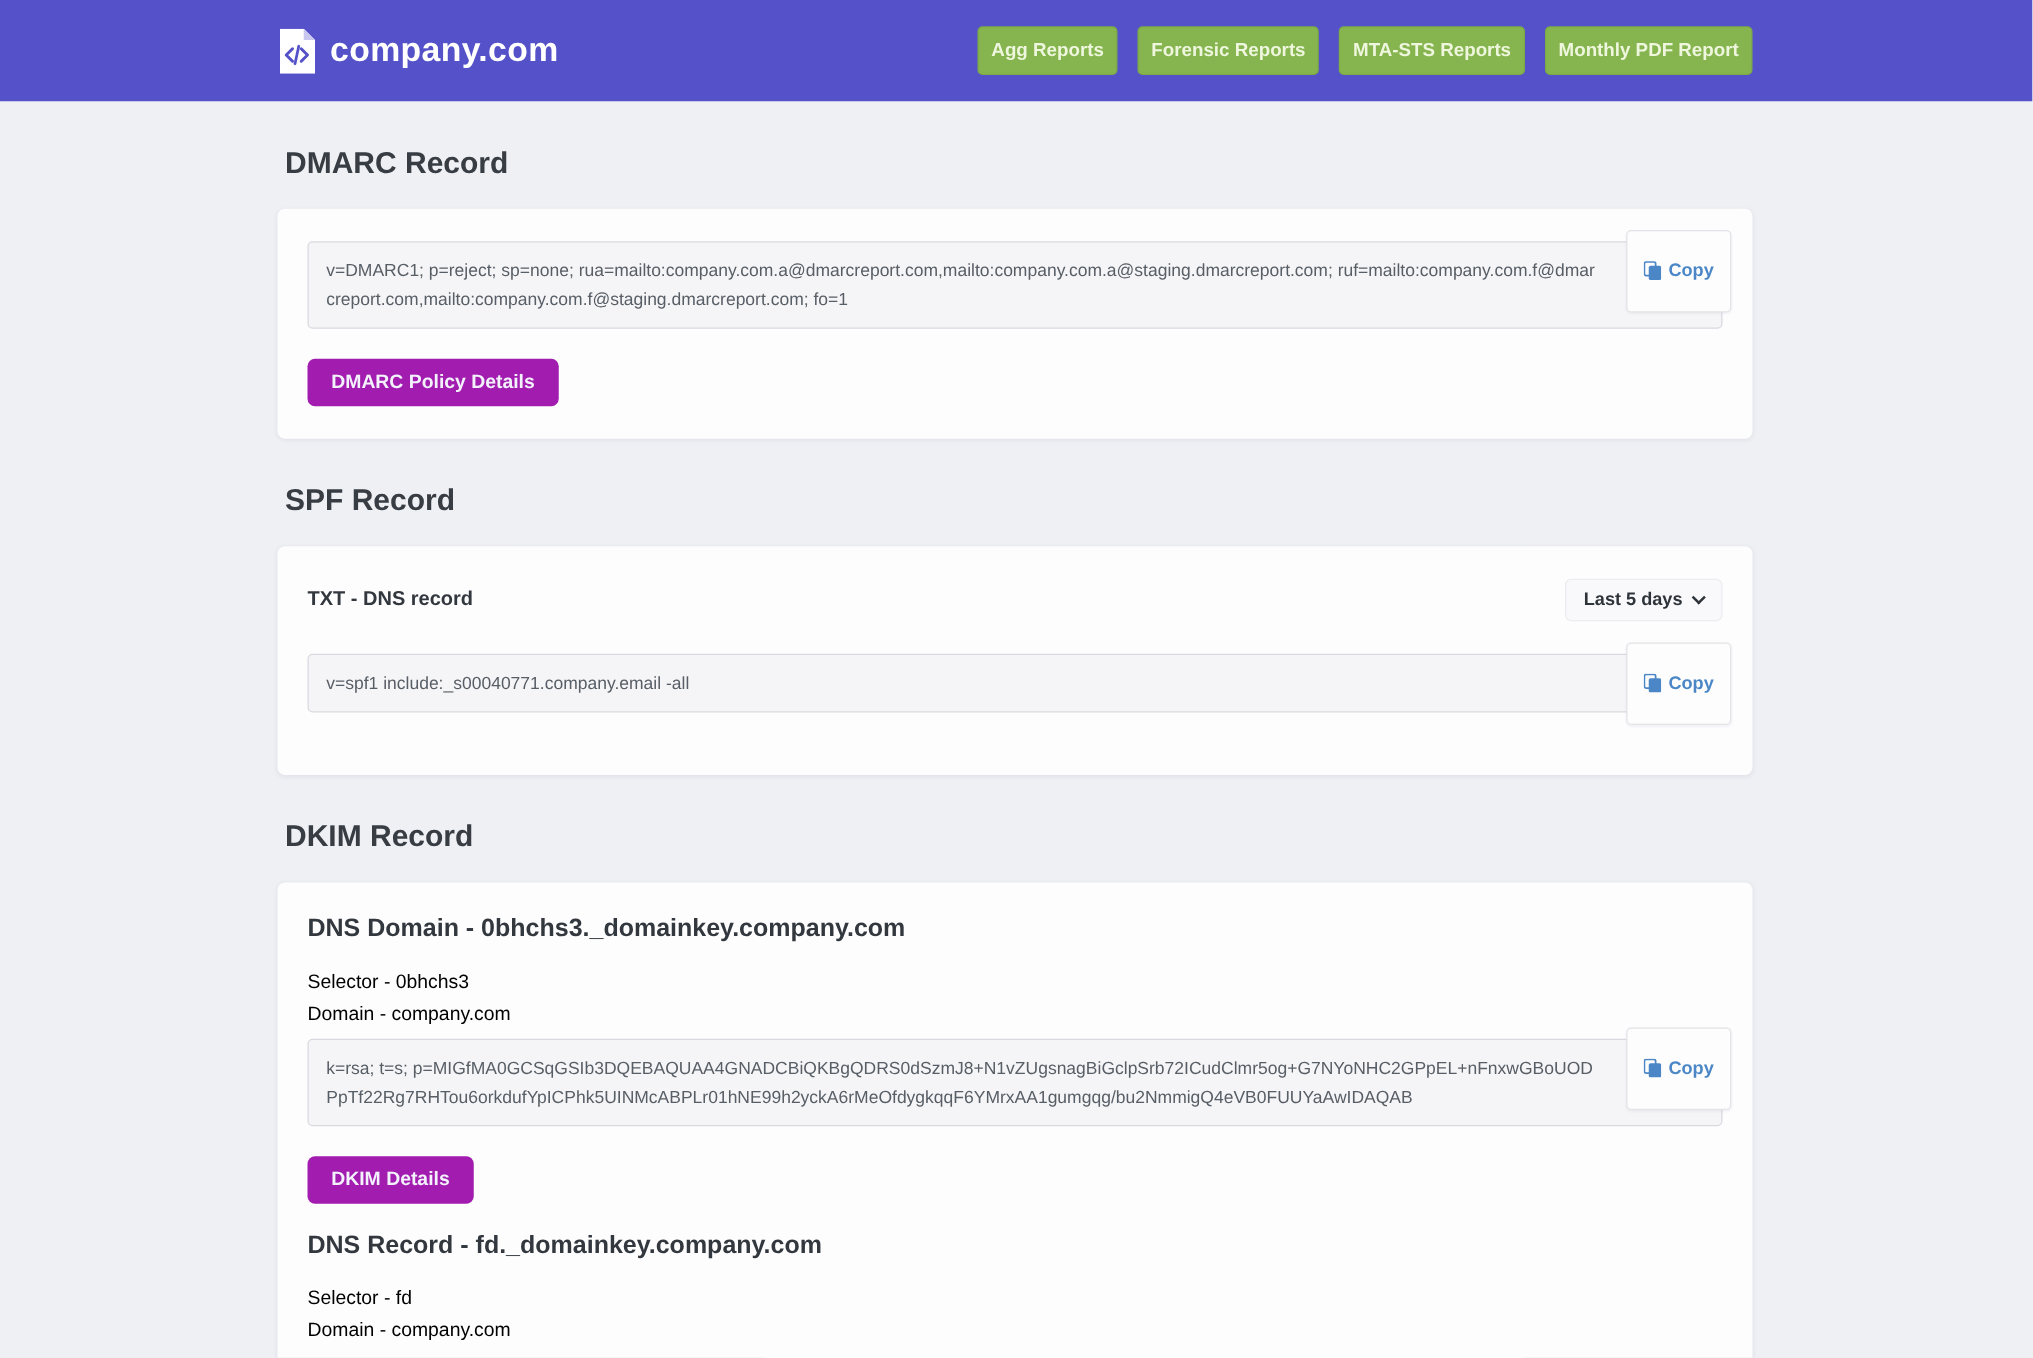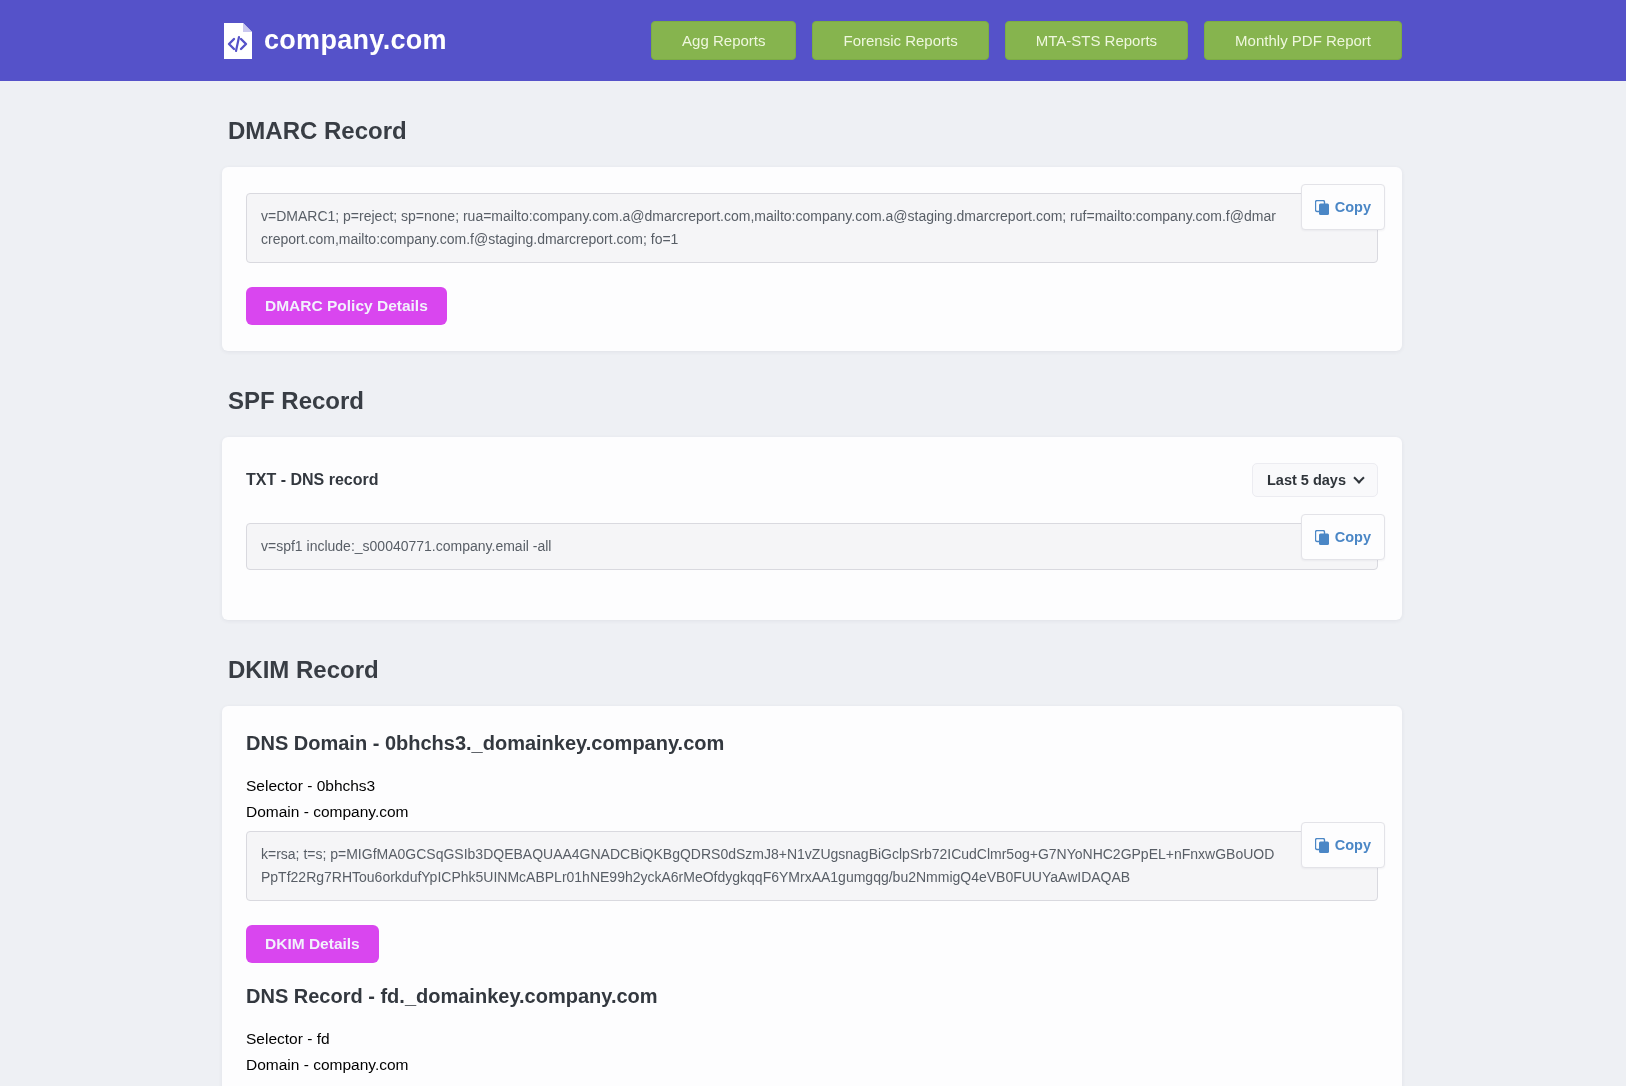--- a/index.html
+++ b/index.html
@@ -13,22 +13,22 @@
 
   
   .topbar { background:#5552c9; height:81px; }
   .topbar-inner { display:flex; align-items:center; justify-content:space-between; height:81px; }
   .brand { display:flex; align-items:center; gap:12px; cursor:pointer; }
   .brand-logo { width:30px; height:36px; }
   .brand-name { color:#ffffff; font-size:27px; font-weight:700; letter-spacing:0.3px; }
   .nav { display:flex; gap:16px; }
   .nav-btn {
     background:#86b44e; border:1px solid #7cab45; border-radius:4px;
-    color:#eef7dd; font-size:15px; font-weight:400;
-    padding:10px 30px; cursor:pointer; font-family:inherit;
+    color:#eef7dd; font-size:15px; font-weight:700;
+    padding:10px 10px; cursor:pointer; font-family:inherit;
     white-space:nowrap;
   }
 
   
   .section-heading { font-size:24px; font-weight:700; color:#383d44; margin:36px 6px 22px; }
   .card {
     background:#fdfdfe; border-radius:6px;
     box-shadow:0 1px 4px rgba(40,40,70,0.07);
     padding:26px 24px;
   }
@@ -37,30 +37,30 @@
     position:relative;
     background:#f5f5f7; border:1px solid #d9d9df; border-radius:4px;
     padding:11px 100px 11px 14px;
   }
   .record-text {
     font-size:14px; line-height:1.65; color:#585e66;
     word-break:break-all;
   }
   .copy-btn {
     position:absolute; top:-10px; right:-8px;
-    display:flex; align-items:center; gap:6px;
+    display:flex; gap:6px;
     background:#fdfdfe; border:1px solid #e3e3e8; border-radius:4px;
-    padding:14px 13px; cursor:pointer; font-family:inherit;
+    padding:24px 13px; cursor:pointer; font-family:inherit;
     box-shadow:0 1px 2px rgba(40,40,70,0.05);
   }
   .copy-btn span { color:#4b87c6; font-size:14.5px; font-weight:700; }
   .copy-icon { width:14px; height:15px; }
 
   .btn-primary {
-    background:#d946ef; border:none; border-radius:6px;
+    background:#a21caf; border:none; border-radius:6px;
     color:#f2f1fc; font-size:15.5px; font-weight:700;
     padding:10px 19px; cursor:pointer; font-family:inherit;
     white-space:nowrap;
   }
 
   
   .dmarc-card .record-box { margin-bottom:24px; }
 
   
   .card-head { display:flex; align-items:center; justify-content:space-between; margin-bottom:26px; }

